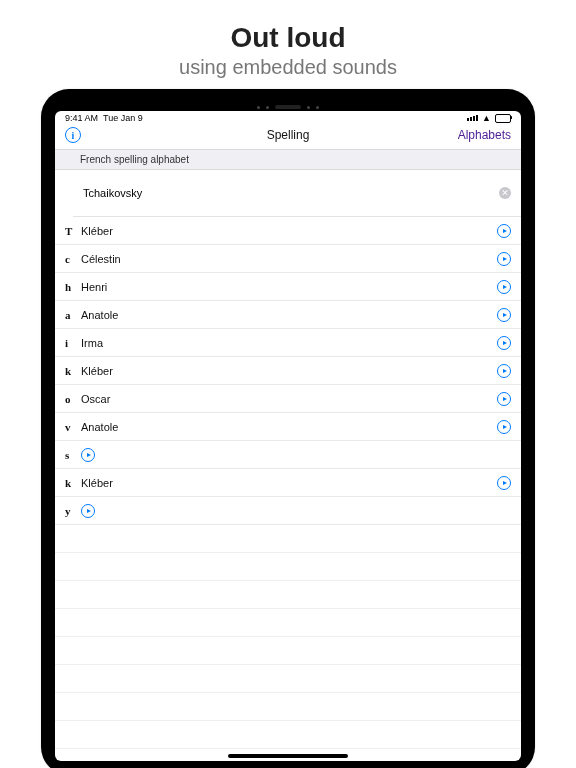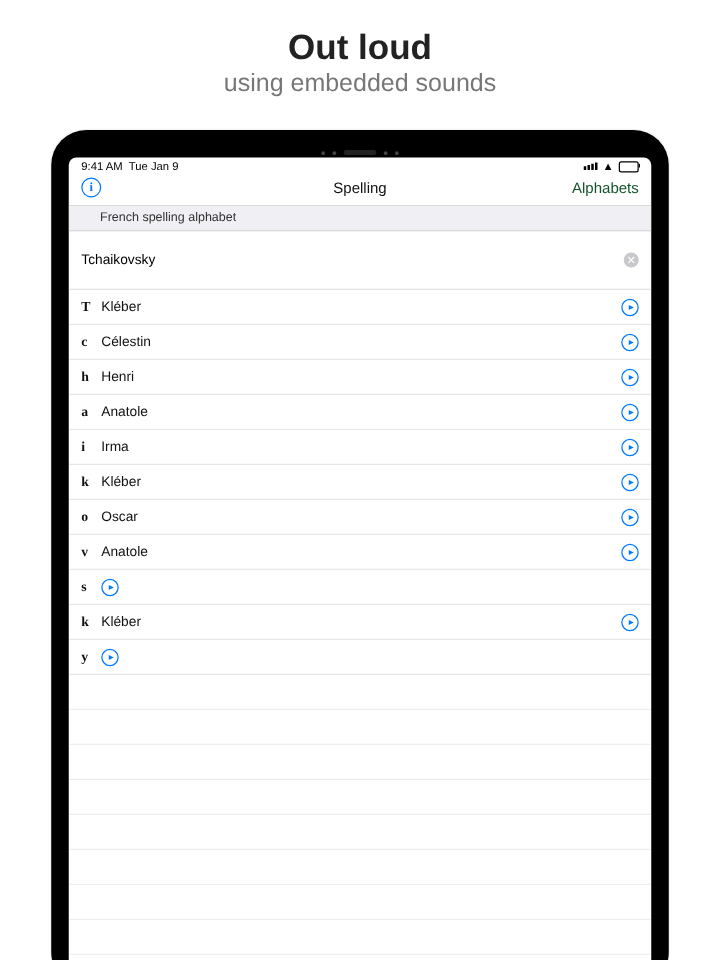--- a/index.html
+++ b/index.html
@@ -16,21 +16,21 @@
     text-align: center;
     padding-top: 22px;
   }
   .promo h1 {
     margin: 0;
     font-size: 28px;
     font-weight: 600;
     color: #222;
   }
   .promo h2 {
-    margin: 2px 0 25px 0;
+    margin: 2px 0 10px 0;
     font-size: 20px;
     font-weight: 400;
     color: #777;
   }
   .tablet {
     width: 494px;
     margin: 0 auto;
     background: #000;
     border-radius: 28px;
     padding: 14px;
@@ -83,34 +83,35 @@
     align-items: center;
     padding: 4px 10px 6px 10px;
     border-bottom: 1px solid #d9d9d9;
   }
   .nav-title { font-size: 12px; font-weight:400; position:absolute; left:0; right:0; text-align:center; pointer-events:none;}
   .nav-left, .nav-right { position:relative; z-index:1; }
   .info-icon {
     width:14px;height:14px;border:1.5px solid #007aff;border-radius:50%;
     display:flex;align-items:center;justify-content:center;color:#007aff;font-size:10px;font-weight:600;font-family:Georgia,serif;
   }
-  .nav-link { color:#14532d; font-size:12px; }
+  .nav-link { color:#4c1d95; font-size:12px; }
 
   .section-header {
     background:#efeff4;
     font-size:10px;
     color:#333;
     padding:4px 25px;
     border-bottom:1px solid #d9d9d9;
   }
   .search-row {
     display:flex; align-items:center;
     padding:17px 10px;
     border-bottom:1px solid #e3e3e3;
     font-size:11px;
+    margin-left:18px;
   }
   .search-row .value { flex:1; color:#000; }
   .clear-icon {
     width:12px;height:12px;border-radius:50%;background:#c7c7cc;color:#fff;
     display:flex;align-items:center;justify-content:center;font-size:9px;line-height:1;
   }
 
   .list { flex:1; overflow:hidden; }
   .row {
     display:flex; align-items:center;

